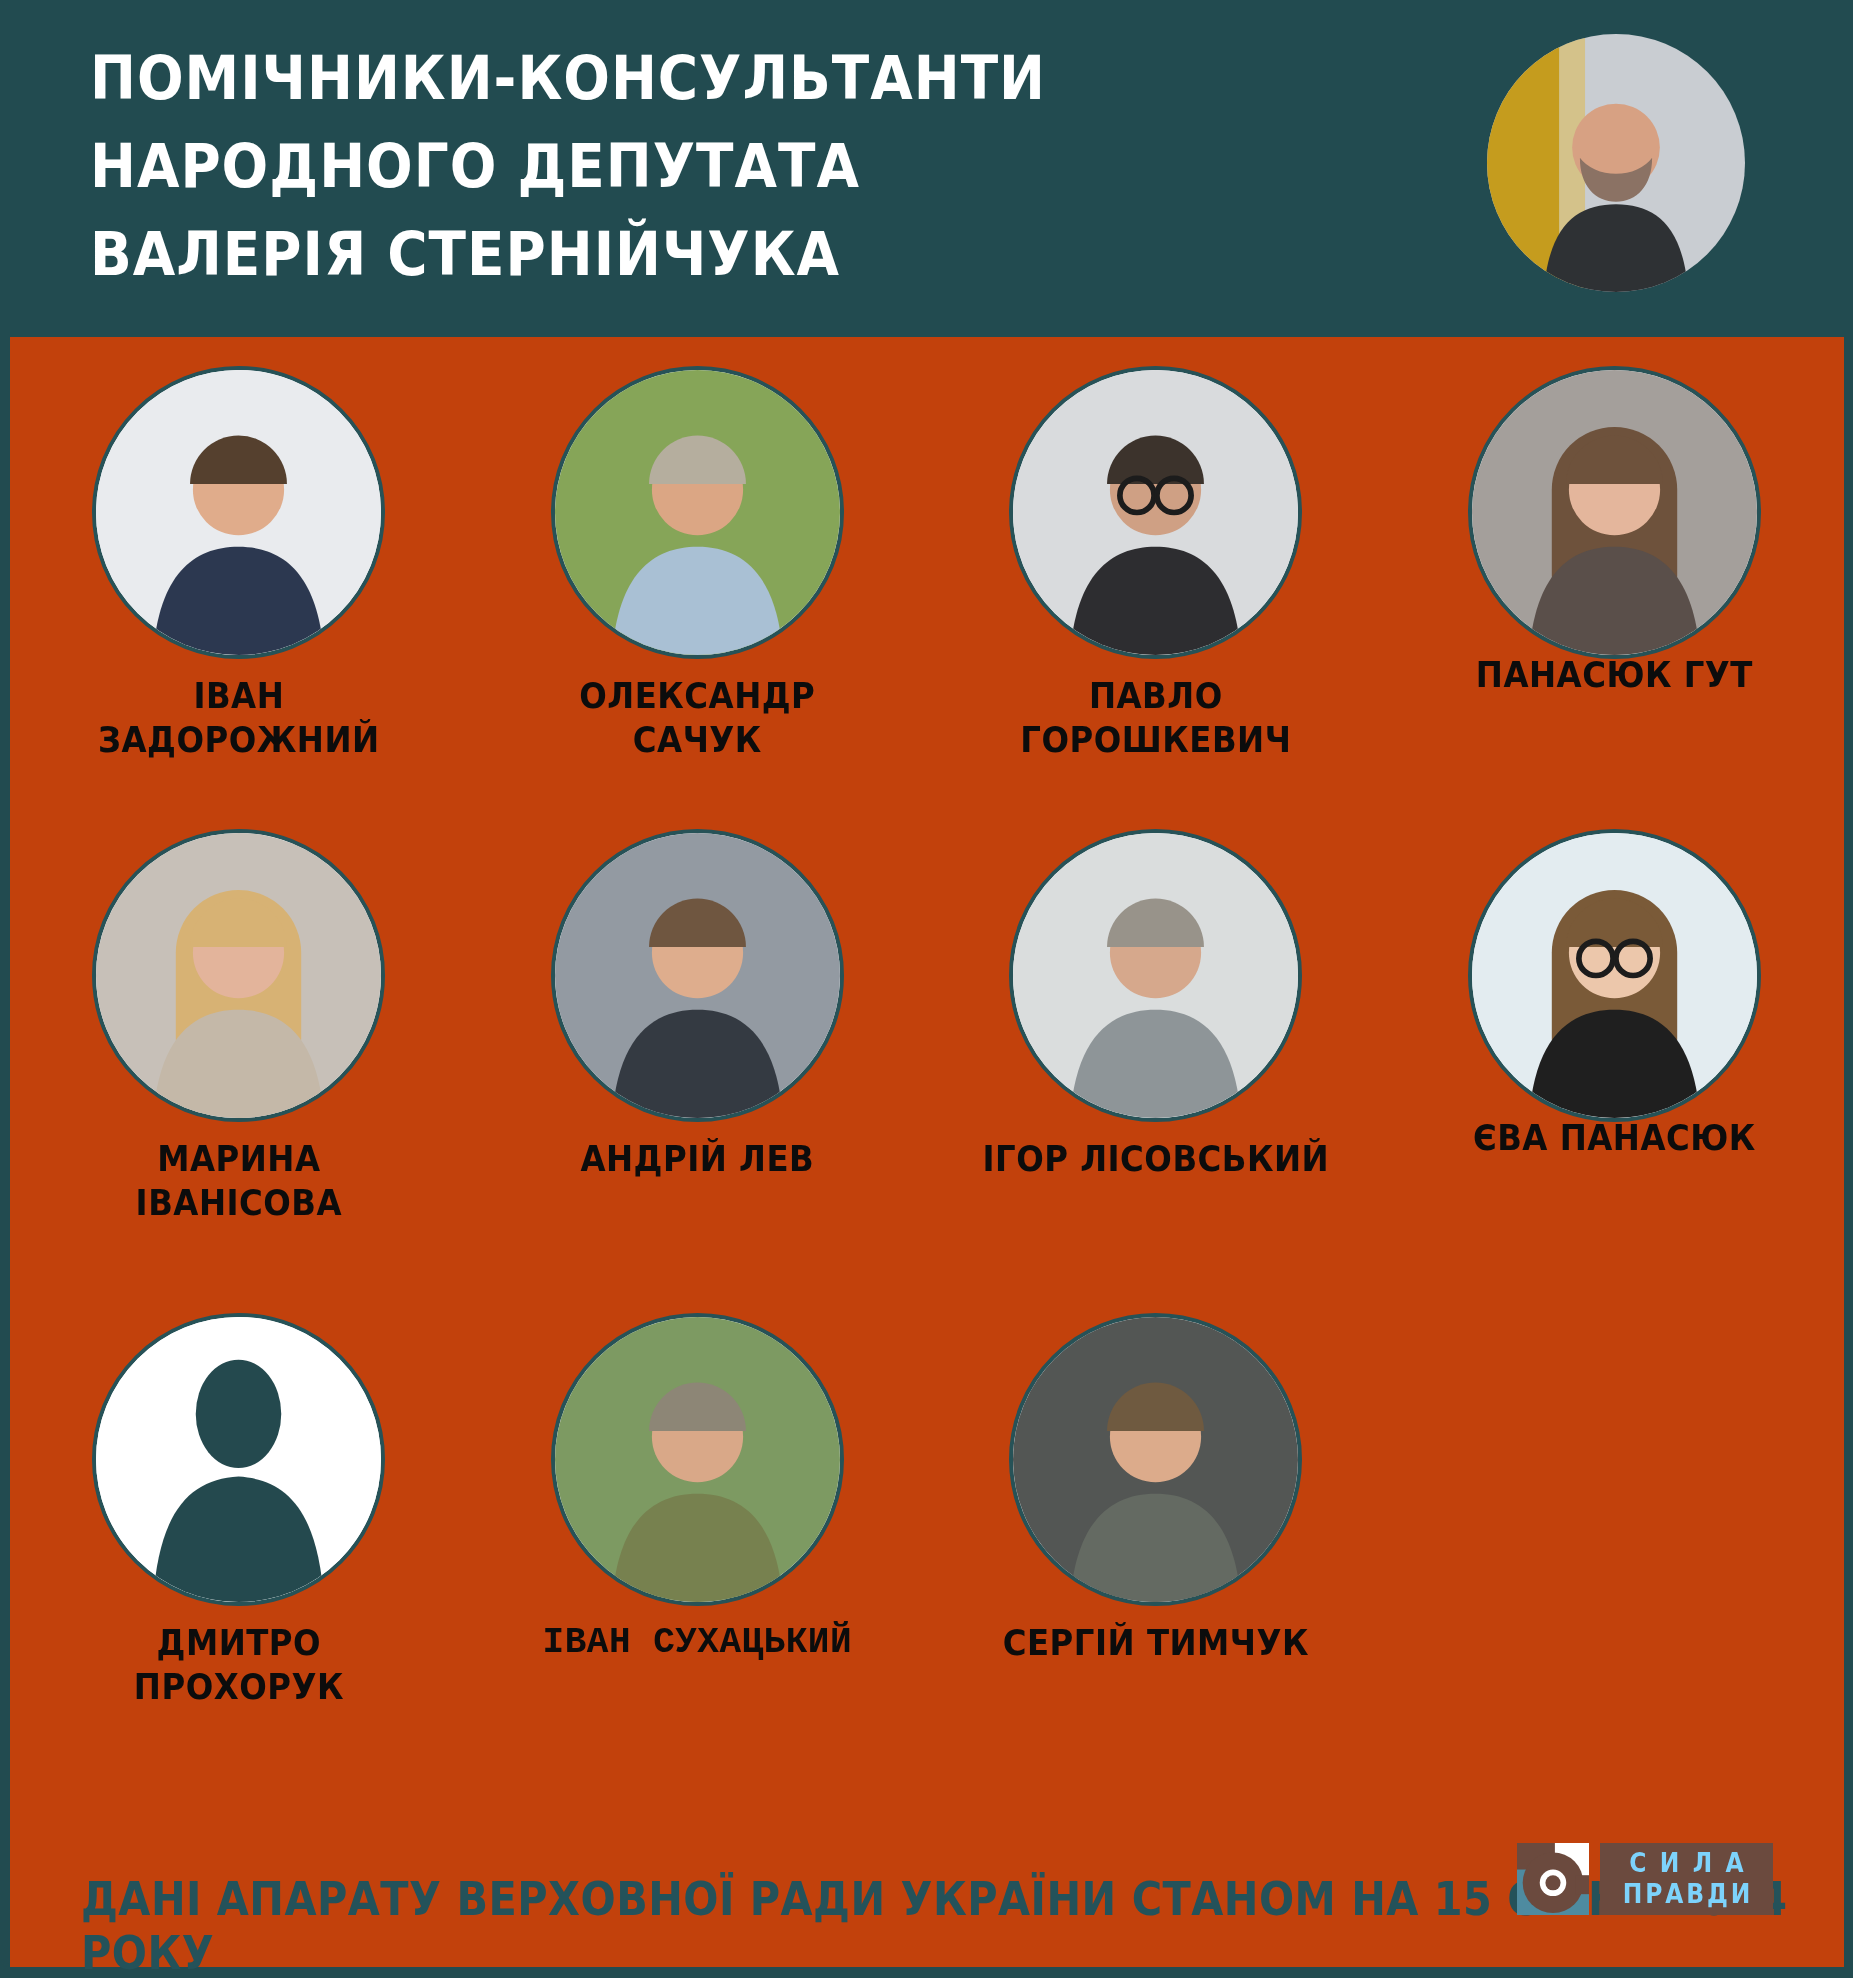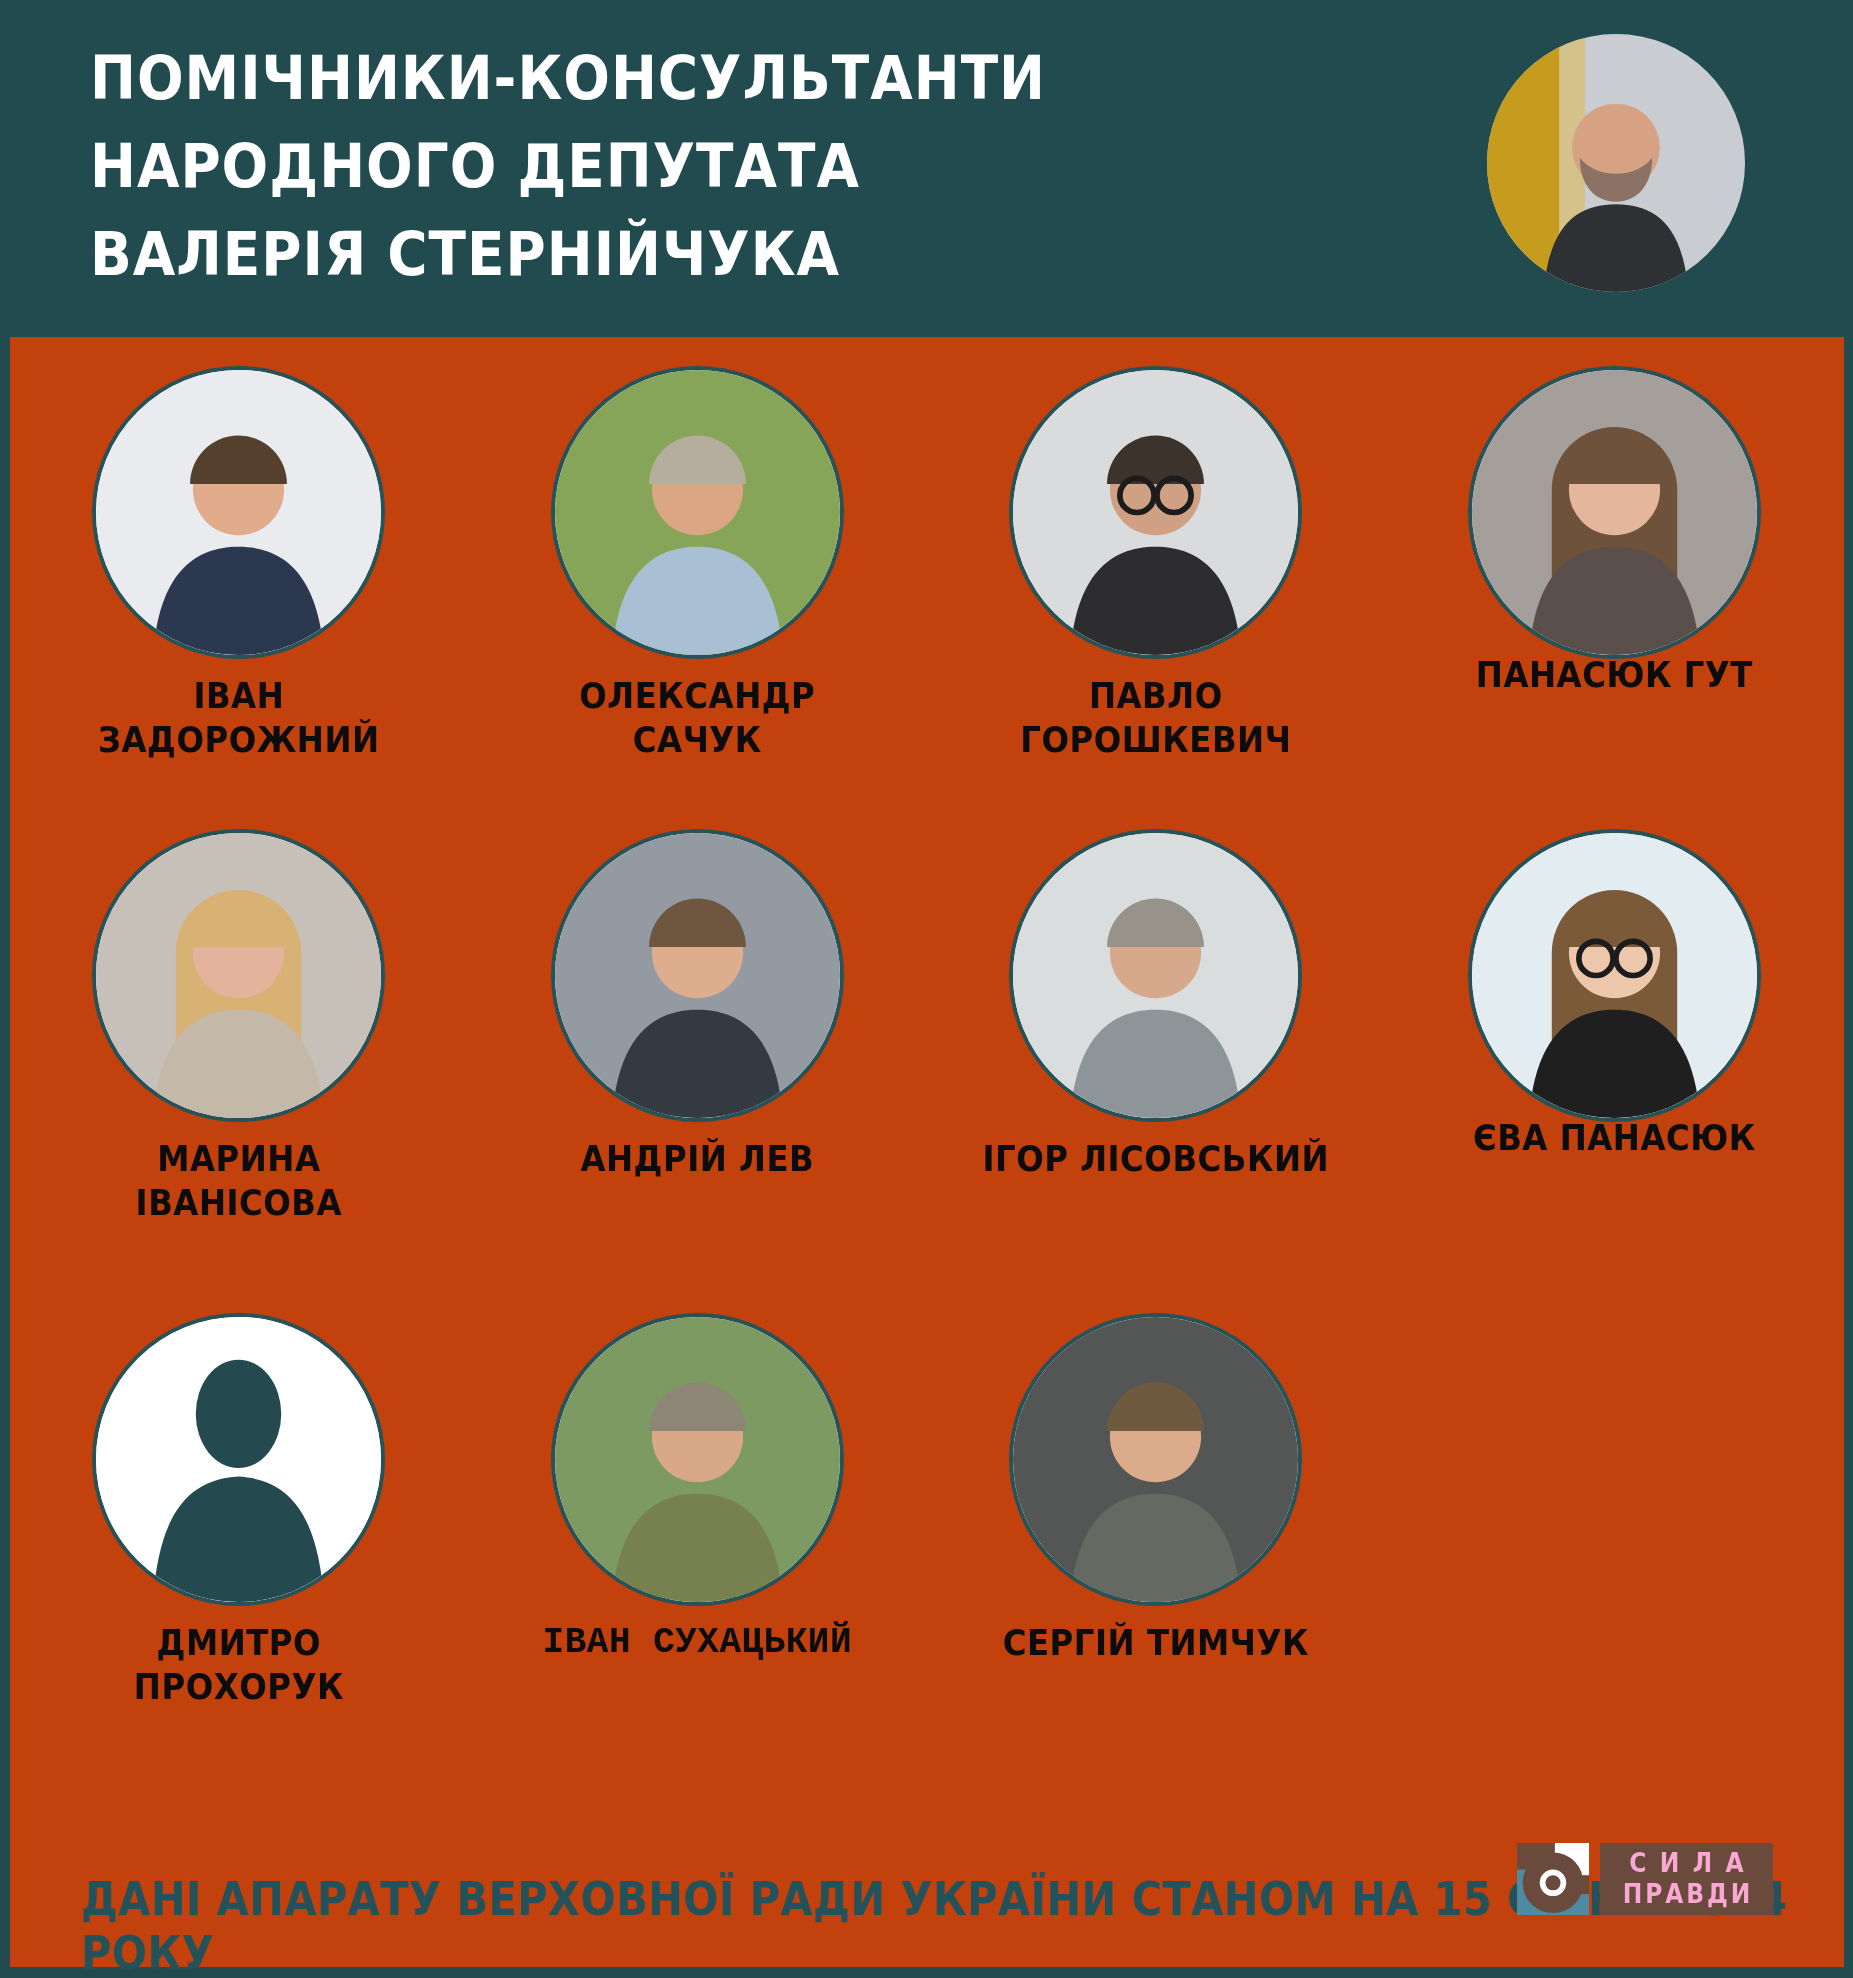--- a/index.html
+++ b/index.html
@@ -22,21 +22,21 @@
   .photo-circle svg{display:block;width:100%;height:100%;}
   .name{margin-top:15.3px;font-size:36px;line-height:44px;font-weight:bold;color:#0c0c0c;
         text-align:center;letter-spacing:0.5px;}
   .cell:nth-child(4n) .name{transform:translateY(-21px);}
   
   .source{position:absolute;left:81px;top:1872px;font-size:46px;font-weight:bold;
           color:#24525a;letter-spacing:0.5px;}
   .logo{position:absolute;top:1843px;right:80px;display:flex;align-items:stretch;height:72px;}
   .logo-icon{width:72px;height:72px;margin-right:11.5px;flex:none;}
   .logo-icon svg{display:block;width:100%;height:100%;}
-  .logo-box{width:173px;background:#6b4a3e;color:#f9a8d4;display:flex;flex-direction:column;
+  .logo-box{width:173px;background:#6b4a3e;color:#7dd3fc;display:flex;flex-direction:column;
             justify-content:center;font-weight:bold;font-size:26px;line-height:31px;}
   .logo-box span{display:block;text-align:center;}
   .logo-line1{letter-spacing:13.4px;margin-right:-13.4px;}
   .logo-line2{letter-spacing:2.9px;margin-right:-2.9px;}
 </style>
 </head>
 <body>
 
 <div class="page">
 

